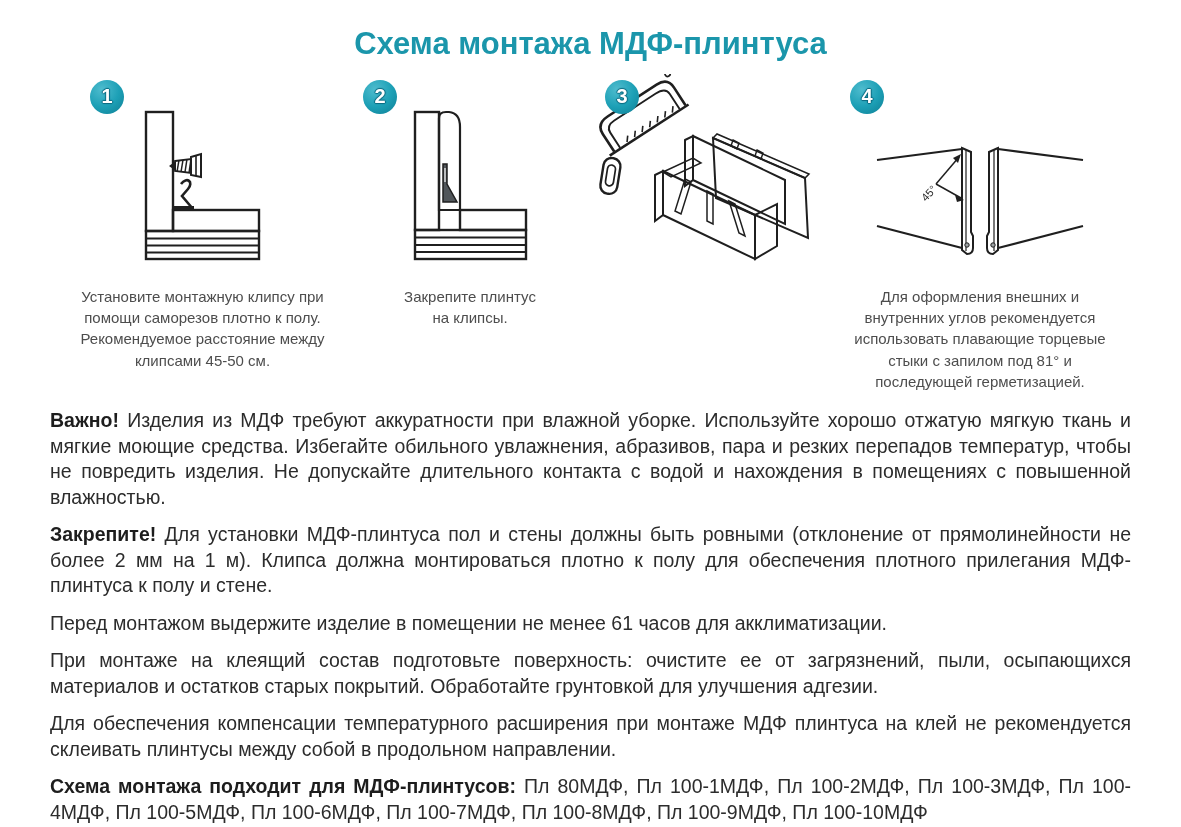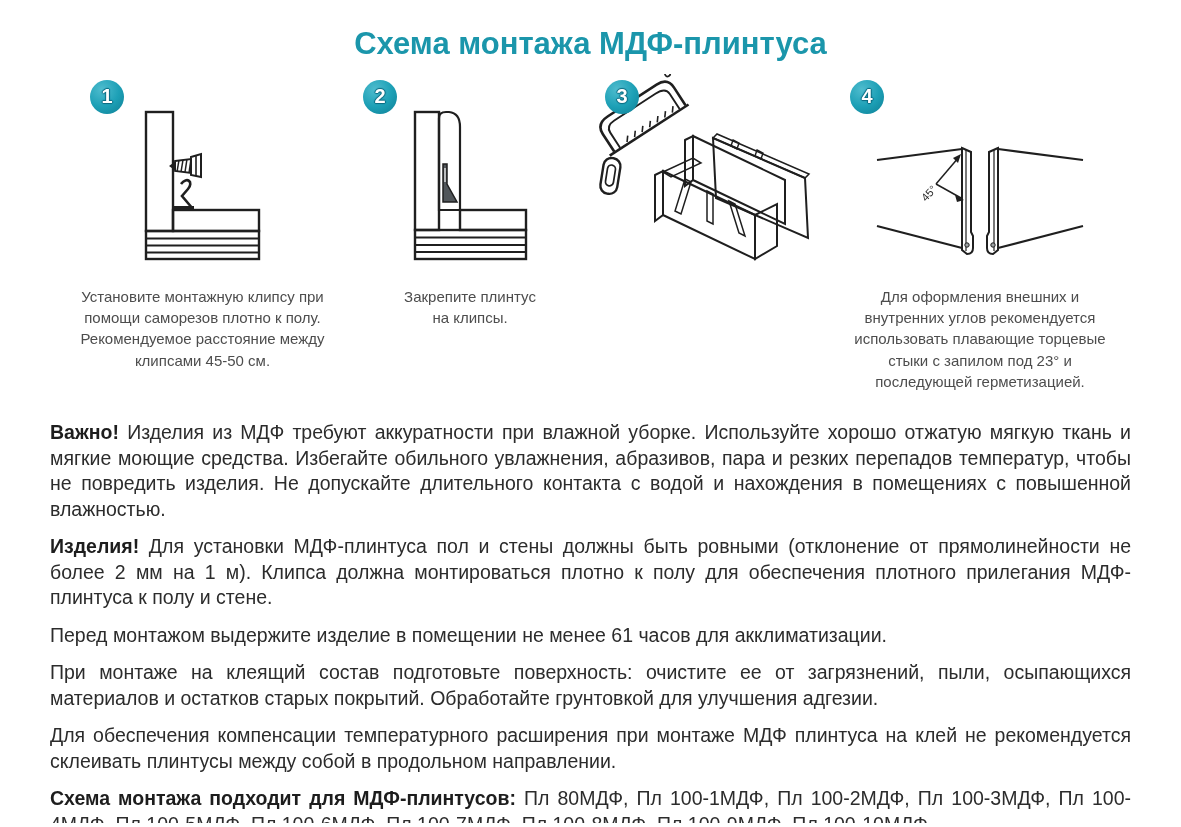--- a/index.html
+++ b/index.html
@@ -26,21 +26,21 @@
   .caption{
     margin:24px auto 0 auto;font-size:15px;line-height:1.42;color:#4d4d4d;text-align:center;
   }
   .step-1 .caption{max-width:292px}
   .step-2 .caption{max-width:150px}
   .step-3 .caption{max-width:180px}
   .step-4 .caption{max-width:260px}
   .body-text{margin:0 50px;padding-top:16px;}
   .para{
     font-size:19.5px;line-height:25.5px;color:#2c2c2c;
-    text-align:justify;margin:12px 0 12px 0;
+    text-align:justify;margin:0 0 12px 0;
   }
   .para .lead{font-weight:bold;color:#1d1d1d;}
   svg .ln{stroke:#1f1f1f;fill:none;}
 </style>
 </head>
 <body>
 
 <div class="page">
 
   <h1 class="title">Схема монтажа МДФ-плинтуса</h1>
@@ -162,27 +162,27 @@
           </g>
           <g>
             <line class="ln" x1="62" y1="40" x2="85" y2="13" stroke-width="1.5"></line>
             <polygon points="87,10 79,14 84,19" fill="#1f1f1f"></polygon>
             <line class="ln" x1="62" y1="40" x2="87" y2="54" stroke-width="1.5"></line>
             <polygon points="90,56 81,51 83,58" fill="#1f1f1f"></polygon>
             <text x="52" y="58" transform="rotate(-47 52 58)" font-size="11" fill="#2c2c2c" font-family="Liberation Sans, sans-serif">45°</text>
           </g>
         </svg>
       </div>
-      <div class="caption">Для оформления внешних и внутренних углов рекомендуется использовать плавающие торцевые стыки с запилом под 23° и последующей герметизацией.</div>
+      <div class="caption">Для оформления внешних и внутренних углов рекомендуется использовать плавающие торцевые стыки с запилом под 81° и последующей герметизацией.</div>
     </div>
 
   </div>
 
   <div class="body-text">
     <p class="para"><span class="lead">Важно!</span><span> Изделия из МДФ требуют аккуратности при влажной уборке. Используйте хорошо отжатую мягкую ткань и мягкие моющие средства. Избегайте обильного увлажнения, абразивов, пара и резких перепадов температур, чтобы не повредить изделия. Не допускайте длительного контакта с водой и нахождения в помещениях с повышенной влажностью.</span></p>
-    <p class="para"><span class="lead">Изделия!</span><span> Для установки МДФ-плинтуса пол и стены должны быть ровными (отклонение от прямолинейности не более 2 мм на 1 м). Клипса должна монтироваться плотно к полу для обеспечения плотного прилегания МДФ-плинтуса к полу и стене.</span></p>
+    <p class="para"><span class="lead">Закрепите!</span><span> Для установки МДФ-плинтуса пол и стены должны быть ровными (отклонение от прямолинейности не более 2 мм на 1 м). Клипса должна монтироваться плотно к полу для обеспечения плотного прилегания МДФ-плинтуса к полу и стене.</span></p>
     <p class="para"><span class="lead"></span><span>Перед монтажом выдержите изделие в помещении не менее 61 часов для акклиматизации.</span></p>
     <p class="para"><span class="lead"></span><span>При монтаже на клеящий состав подготовьте поверхность: очистите ее от загрязнений, пыли, осыпающихся материалов и остатков старых покрытий. Обработайте грунтовкой для улучшения адгезии.</span></p>
     <p class="para"><span class="lead"></span><span>Для обеспечения компенсации температурного расширения при монтаже МДФ плинтуса на клей не рекомендуется склеивать плинтусы между собой в продольном направлении.</span></p>
     <p class="para"><span class="lead">Схема монтажа подходит для МДФ-плинтусов:</span><span> Пл 80МДФ, Пл 100-1МДФ, Пл 100-2МДФ, Пл 100-3МДФ, Пл 100-4МДФ, Пл 100-5МДФ, Пл 100-6МДФ, Пл 100-7МДФ, Пл 100-8МДФ, Пл 100-9МДФ, Пл 100-10МДФ</span></p>
   </div>
 
 </div>
 
 </body></html>

